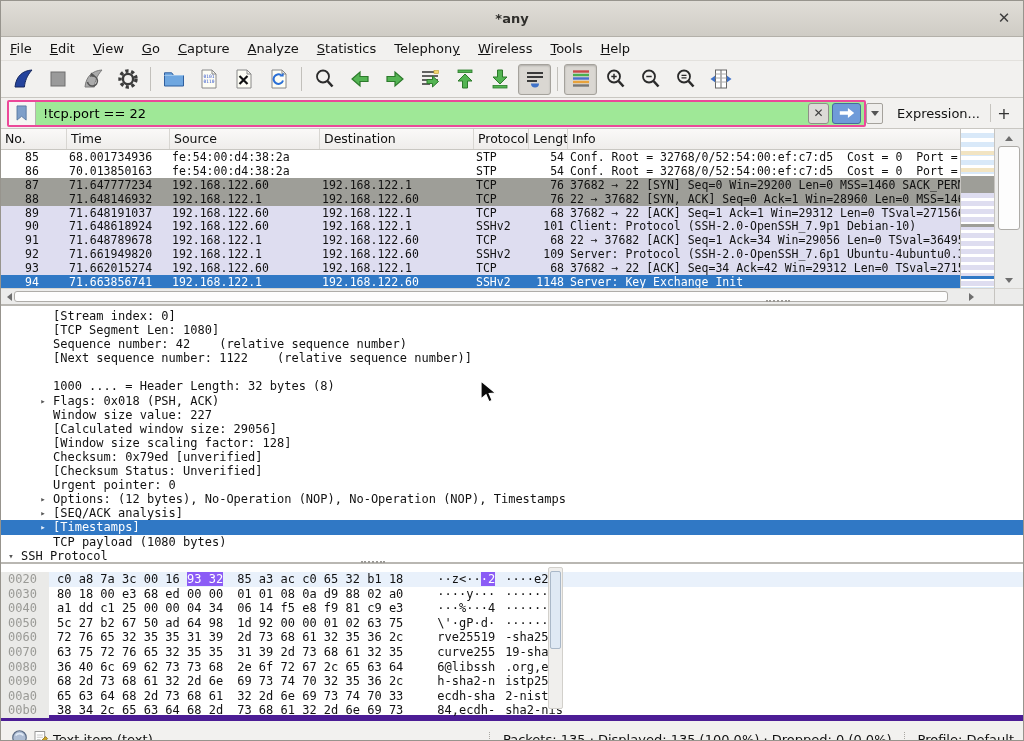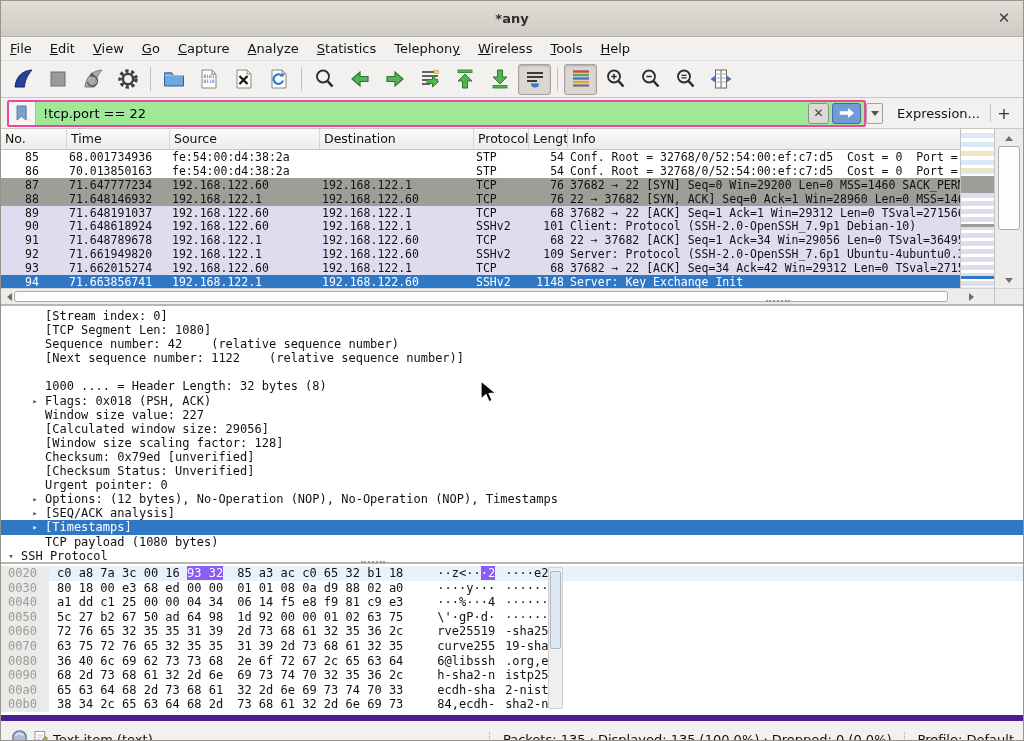--- a/index.html
+++ b/index.html
@@ -64,26 +64,26 @@
   .corner{position:absolute;right:0;bottom:0;width:29px;height:16px;background:#ececeb;border-left:1px solid #c6c4c0;border-top:1px solid #d6d4d0;box-sizing:border-box}
   .triu{width:0;height:0;border:4px solid transparent;border-bottom:5px solid #6e6e6e}
   .trido{width:0;height:0;border:4px solid transparent;border-top:5px solid #6e6e6e}
   .tril{width:0;height:0;border:4px solid transparent;border-right:5px solid #6e6e6e}
   .trir{width:0;height:0;border:4px solid transparent;border-left:5px solid #6e6e6e}
   
   .details{position:relative;height:258px;border-bottom:2px solid #b9b7b2;overflow:hidden;background:#fff;
            font-family:"DejaVu Sans Mono","Liberation Mono",monospace;font-size:12px;padding-top:3px;box-sizing:border-box}
   .dline{height:14.1px;line-height:14.2px;white-space:pre;display:flex}
   .dline .arr{width:20px;flex:none;text-align:center;color:#555;font-size:9px;line-height:14.2px}
-  .dline.ind1{padding-left:24px}
+  .dline.ind1{padding-left:32px}
   .dline.sel{background:#3078c5;color:#fff}
   .dline.sel .arr{color:#e8f1fb}
   
   .hexpane{position:relative;height:151px;background:#fff;font-family:"DejaVu Sans Mono","Liberation Mono",monospace;
-           font-size:12px;padding-top:2px;box-sizing:border-box}
+           font-size:12px;padding-top:8px;box-sizing:border-box}
   .hrow{height:14.6px;line-height:14.6px;white-space:pre;display:flex}
   .hrow.hl{background:#e9f1fb}
   .hoff{width:41px;flex:none;background:#eaeae8;color:#9a9a96;padding-left:7px}
   .hg1{margin-left:8px}
   .hg2{margin-left:14px}
   .ha1{margin-left:34px}
   .ha2{margin-left:10px}
   .hsel{background:#8b5cf6;color:#fff}
   .hexsb{position:absolute;left:547px;top:3px;width:13px;height:140px;background:#f0efed;border:1px solid #d2d0cb;border-radius:2px}
   .hexsb-th{position:absolute;left:1px;right:1px;top:3px;height:76px;background:#dfe9f4;border:1px solid #aab8c8;border-radius:2px}

